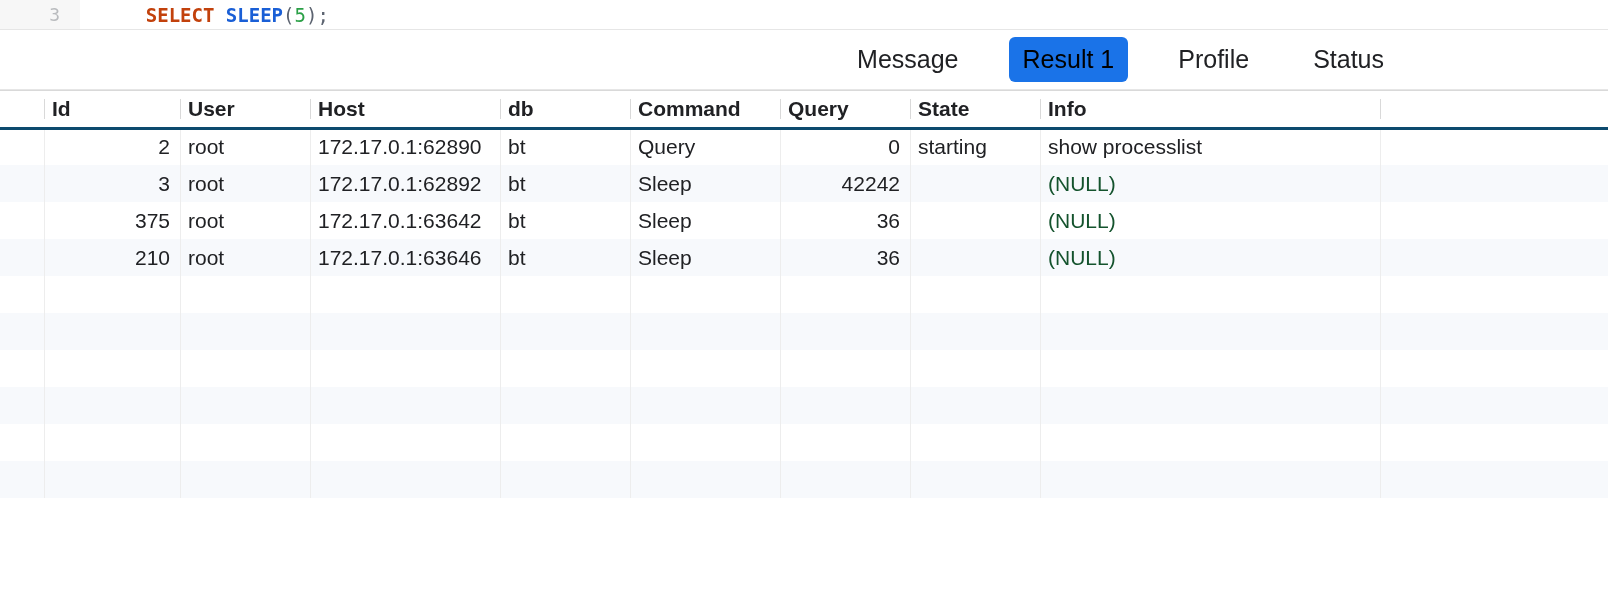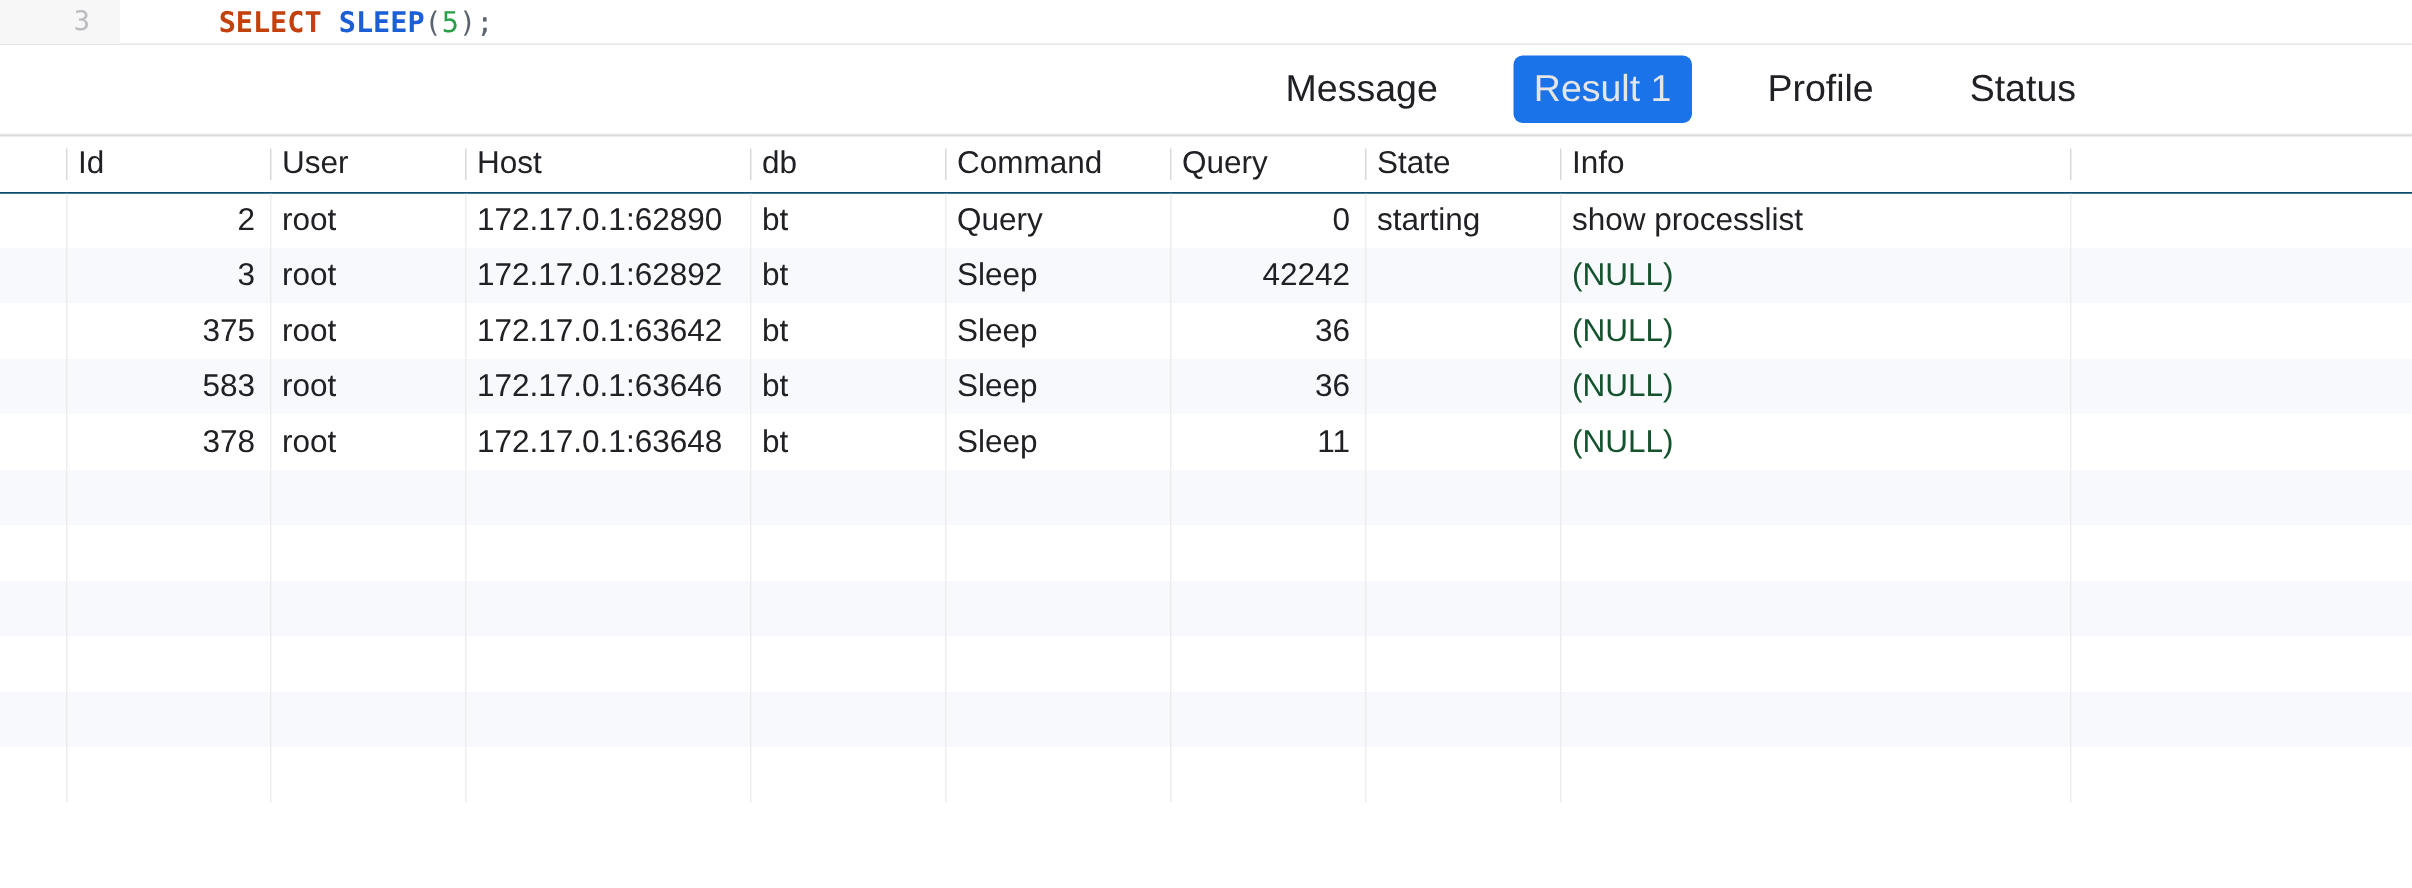--- a/index.html
+++ b/index.html
@@ -56,21 +56,21 @@
   .tab {
     font-size: 25px;
     color: #202124;
     padding: 8px 14px;
     border-radius: 6px;
     cursor: pointer;
     user-select: none;
   }
   .tab.active {
     background: #1a73e8;
-    color: #e5e5e5;
+    color: #000000;
   }
 
   
   .table-wrap {
     border-top: 1px solid #d9d9d9;
     height: calc(592px - 30px - 60px);
     overflow: hidden;
   }
   table {
     border-collapse: collapse;
@@ -79,23 +79,23 @@
   }
   th, td {
     text-align: left;
     font-size: 21px;
     height: 37px;
     padding: 0 8px;
     overflow: hidden;
     white-space: nowrap;
   }
   th {
-    font-weight: 400;
+    font-weight: 700;
     color: #202124;
-    border-bottom: 1px solid #0c4a6e;
+    border-bottom: 3px solid #0c4a6e;
     position: relative;
   }
   th::before {
     content: "";
     position: absolute;
     left: 0; top: 8px; bottom: 8px;
     width: 1px;
     background: #d9d9d9;
   }
   th:first-child::before { display: none; }
@@ -205,42 +205,30 @@
           <td>172.17.0.1:63642</td>
           <td>bt</td>
           <td>Sleep</td>
           <td class="num-cell">36</td>
           <td></td>
           <td><span class="null">(NULL)</span></td>
           <td></td>
         </tr>
         <tr>
           <td></td>
-          <td class="num-cell">583</td>
+          <td class="num-cell">210</td>
           <td>root</td>
           <td>172.17.0.1:63646</td>
           <td>bt</td>
           <td>Sleep</td>
           <td class="num-cell">36</td>
           <td></td>
           <td><span class="null">(NULL)</span></td>
           <td></td>
         </tr>
-        <tr>
-          <td></td>
-          <td class="num-cell">378</td>
-          <td>root</td>
-          <td>172.17.0.1:63648</td>
-          <td>bt</td>
-          <td>Sleep</td>
-          <td class="num-cell">11</td>
-          <td></td>
-          <td><span class="null">(NULL)</span></td>
-          <td></td>
-        </tr>
         <tr class="empty">
           <td></td>
           <td></td>
           <td></td>
           <td></td>
           <td></td>
           <td></td>
           <td></td>
           <td></td>
           <td></td>

